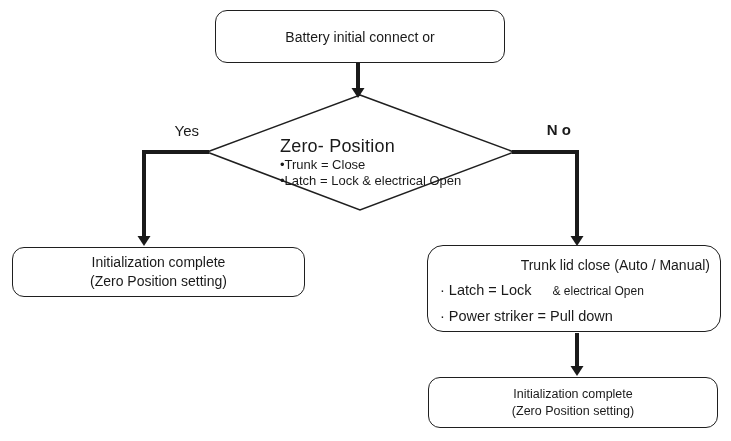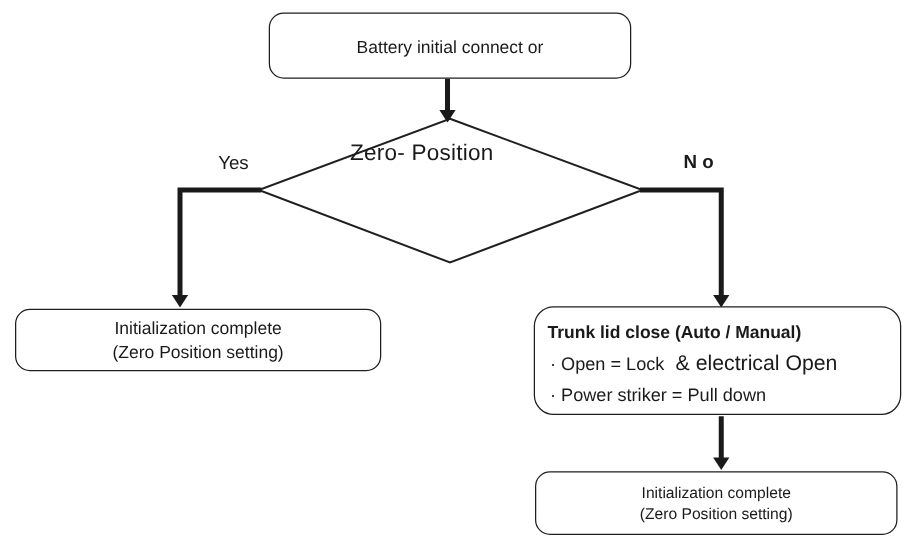--- a/index.html
+++ b/index.html
@@ -43,45 +43,44 @@
   .no-node {
     left: 427px; top: 245px;
     width: 294px; height: 87px;
     border-radius: 16px;
     align-items: stretch;
     justify-content: flex-start;
     padding: 10px 10px 0 10px;
     text-align: left;
   }
   .no-node .head-line {
-    text-align: left;
+    text-align: right;
     font-size: 14px;
     line-height: 18px;
-    font-weight: bold;
   }
   .no-node .bullet-line {
     padding-left: 2px;
     font-size: 14.5px;
     line-height: 17px;
     margin-top: 8px;
     white-space: nowrap;
   }
   .no-node .bullet-small {
-    font-size: 17px;
-    margin-left: 9px;
+    font-size: 12px;
+    margin-left: 21px;
   }
   .final-node {
     left: 428px; top: 377px;
     width: 290px; height: 51px;
     font-size: 12.5px;
     line-height: 17px;
   }
   .decision-text {
     position: absolute;
-    left: 280px; top: 112px;
+    left: 280px; top: 136px;
     width: 190px;
     text-align: left;
   }
   .decision-title {
     font-size: 18px;
     line-height: 21px;
     letter-spacing: 0.2px;
   }
   .decision-item {
     font-size: 13px;
@@ -119,33 +118,35 @@
     <line x1="577" y1="333" x2="577" y2="367" stroke="#1a1a1a" stroke-width="4"></line>
     <polygon points="570.5,366 583.5,366 577,376" fill="#1a1a1a"></polygon>
   </svg>
 
   <div class="node start-node">
     <div>Battery initial connect or</div>
   </div>
 
   <div class="decision-text">
     <div class="decision-title">Zero- Position</div>
+    <div class="decision-item">•Trunk = Close</div>
+    <div class="decision-item">•Latch = Lock &amp; electrical Open</div>
   </div>
 
   <div class="branch-label yes-label">Yes</div>
   <div class="branch-label no-label">N o</div>
 
   <div class="node yes-node">
     <div>Initialization complete</div>
     <div>(Zero Position setting)</div>
   </div>
 
   <div class="node no-node">
     <div class="head-line">Trunk lid close (Auto / Manual)</div>
-    <div class="bullet-line"><span>· Open = Lock</span><span class="bullet-small">&amp; electrical Open</span></div>
+    <div class="bullet-line"><span>· Latch = Lock</span><span class="bullet-small">&amp; electrical Open</span></div>
     <div class="bullet-line">· Power striker = Pull down</div>
   </div>
 
   <div class="node final-node">
     <div>Initialization complete</div>
     <div>(Zero Position setting)</div>
   </div>
 
 </div>
 

